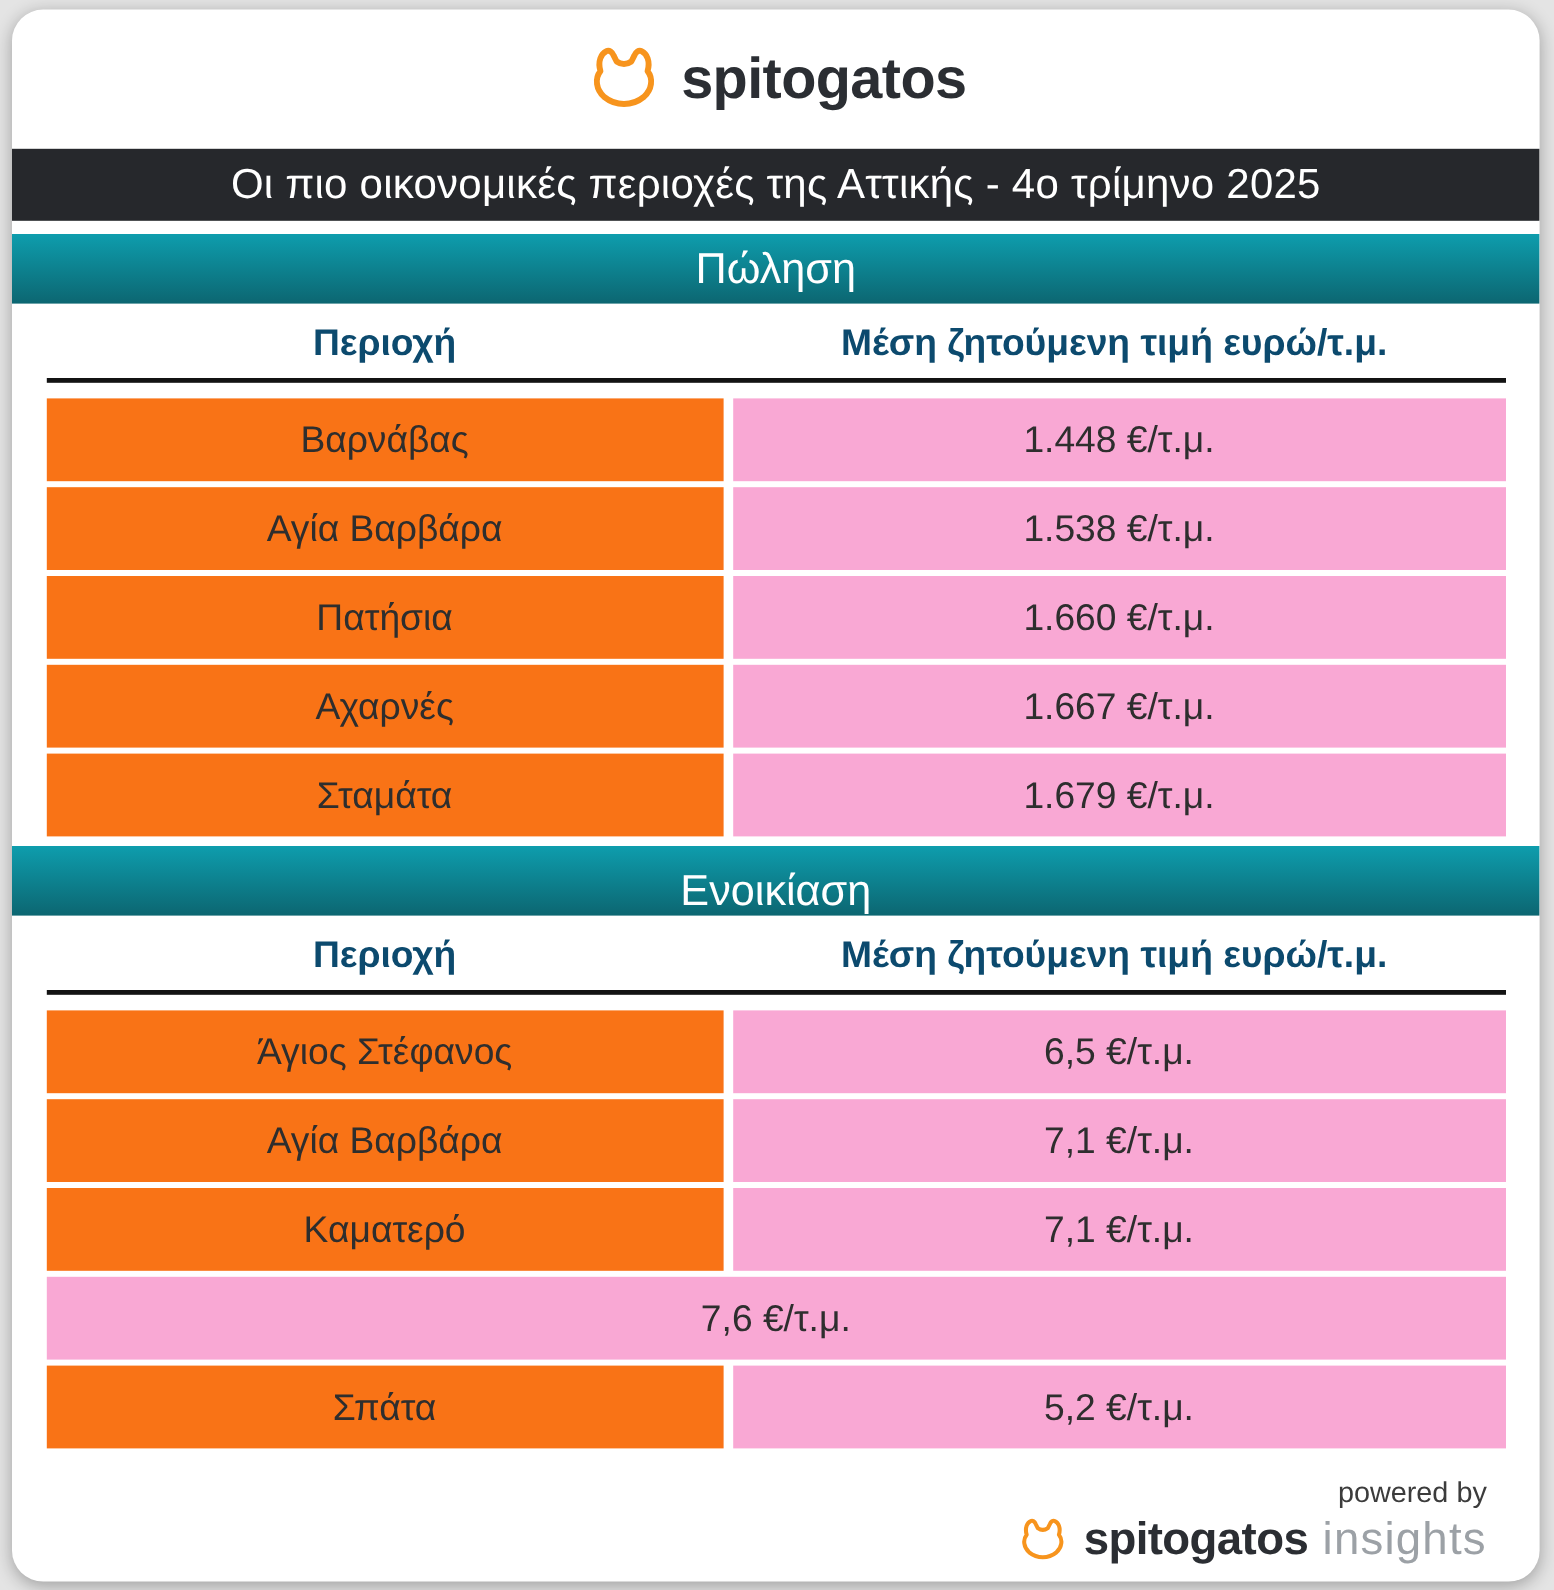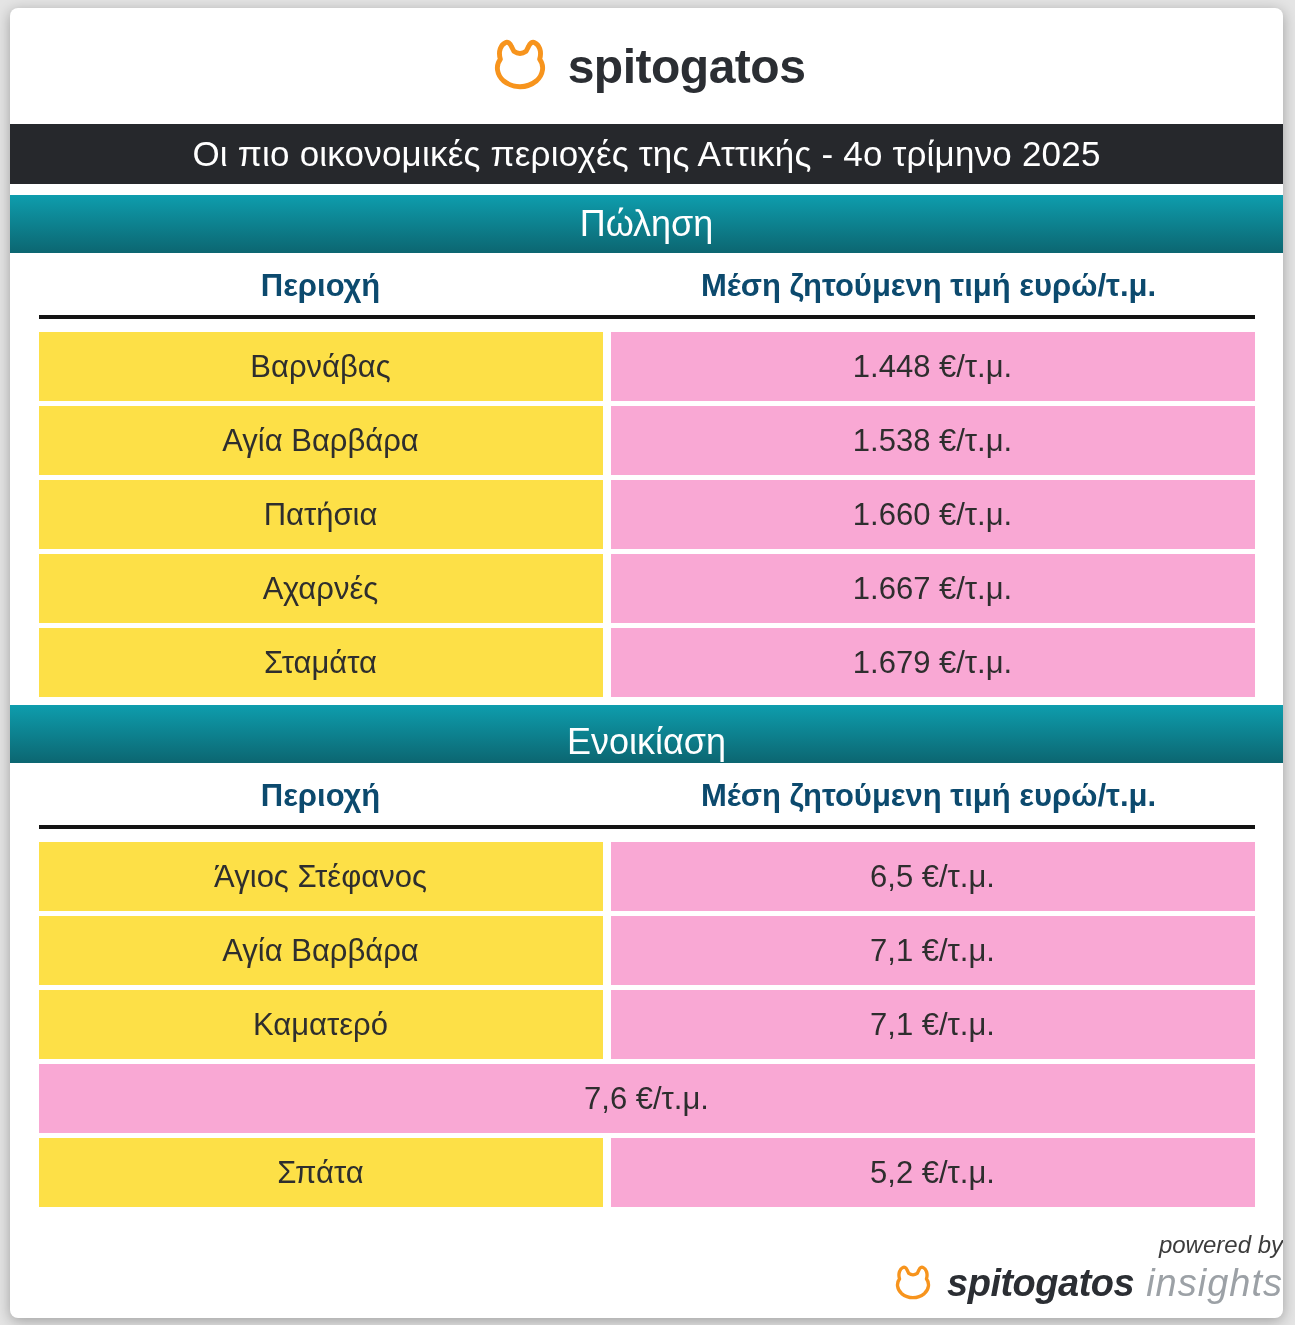--- a/index.html
+++ b/index.html
@@ -7,21 +7,21 @@
   body {
     background: #e4e4e4;
     font-family: "Liberation Sans", sans-serif;
     position: relative;
   }
   .card {
     position: absolute;
     left: 10px; top: 8px;
     width: 1273px; height: 1310px;
     background: #ffffff;
-    border-radius: 8px;
+    border-radius: 26px;
     box-shadow: 0 3px 14px rgba(0,0,0,0.30);
     overflow: hidden;
   }
   
   .logo-row {
     height: 116px;
     display: flex; align-items: center; justify-content: center;
     gap: 16px;
   }
   .logo-cat svg { width: 64px; height: 54px; display: block; }
@@ -62,26 +62,26 @@
   .tbody {
     display: flex; flex-direction: column;
     gap: 5px; padding-top: 13px;
   }
   .row { display: flex; gap: 8px; }
   .cell {
     height: 69px;
     display: flex; align-items: center; justify-content: center;
     font-size: 31px; font-weight: 400; color: #2E2E2E;
   }
-  .cell.area { width: 564px; background: #fde047; }
+  .cell.area { width: 564px; background: #f97316; }
   .cell.price { flex: 1; background: #f9a8d4; }
   
   .footer {
-    margin-top: 24px; 
-    display: flex; flex-direction: column; align-items: flex-end; gap: 3px; font-style: italic;
+    margin-top: 24px; padding-right: 44px;
+    display: flex; flex-direction: column; align-items: flex-end; gap: 3px;
   }
   .powered { font-size: 24px; color: #3C3C3C; }
   .footer-brand-row { display: flex; align-items: center; gap: 12px; }
   .footer-cat svg { width: 44px; height: 37px; display: block; }
   .fb-name { font-size: 38px; font-weight: 800; color: #2B2E33; letter-spacing: -0.5px; }
   .fb-insights { font-size: 38px; font-weight: 400; color: #9CA1A6; letter-spacing: 1px; }
 </style>
 </head>
 <body>
 

